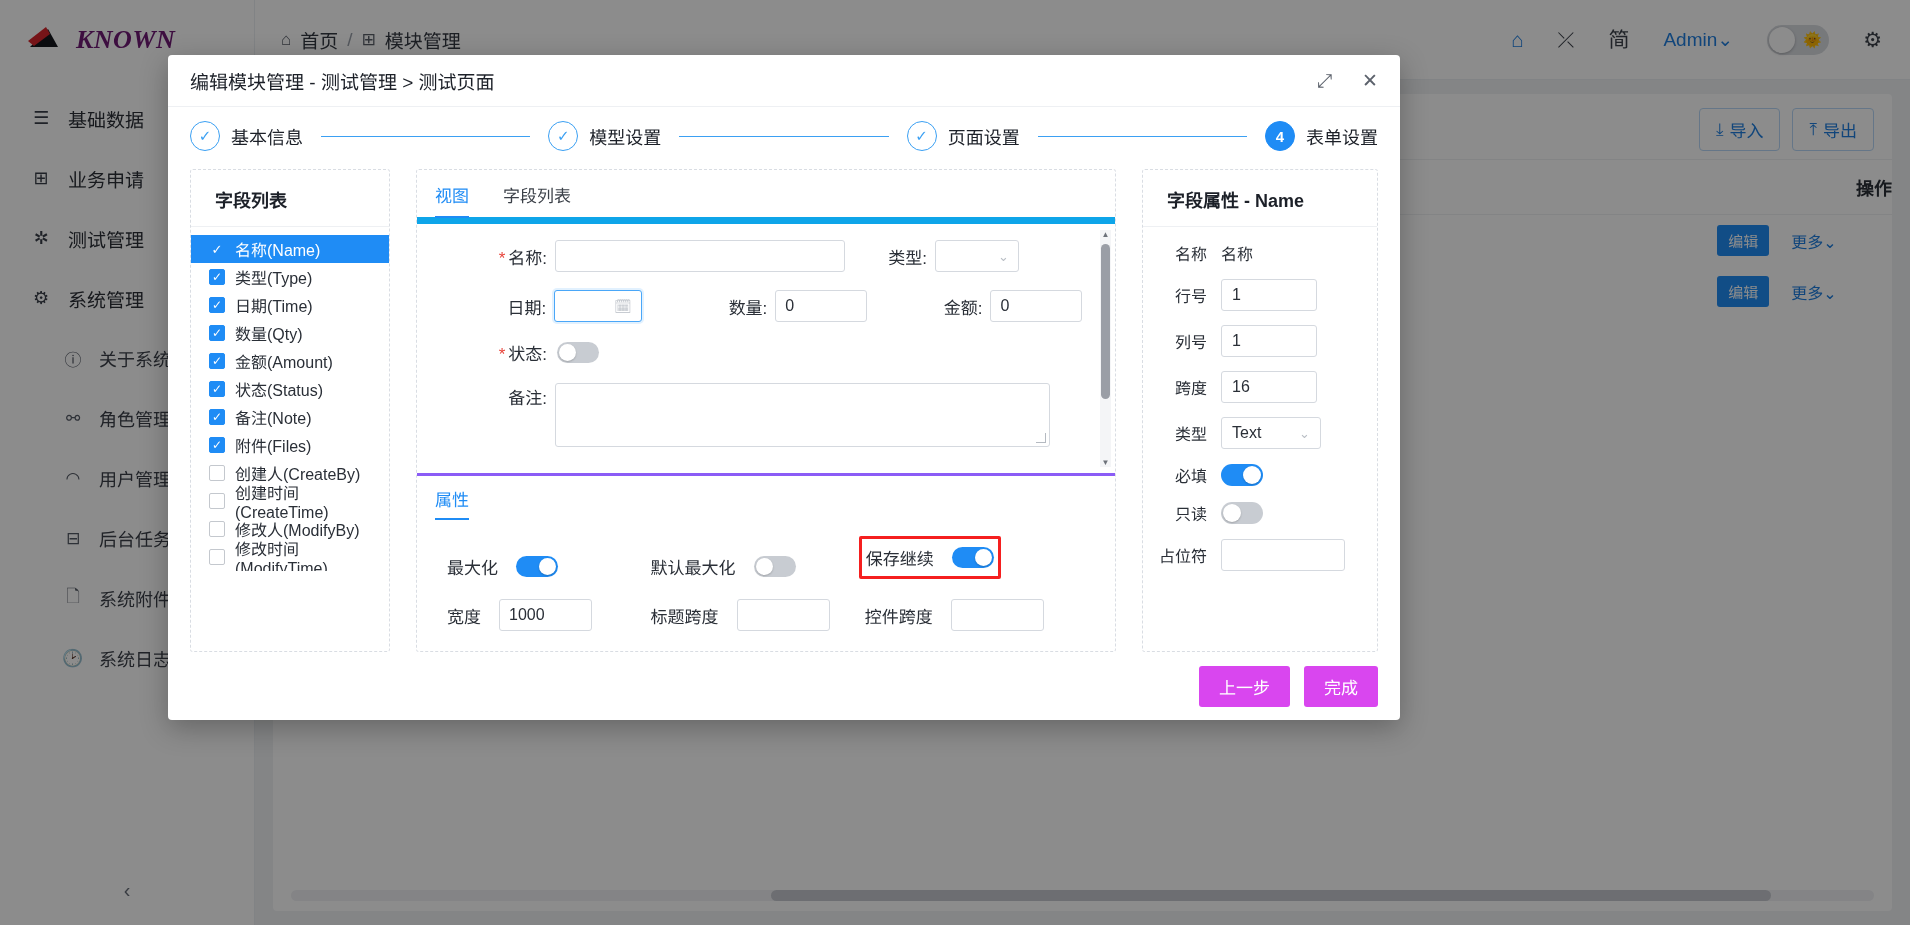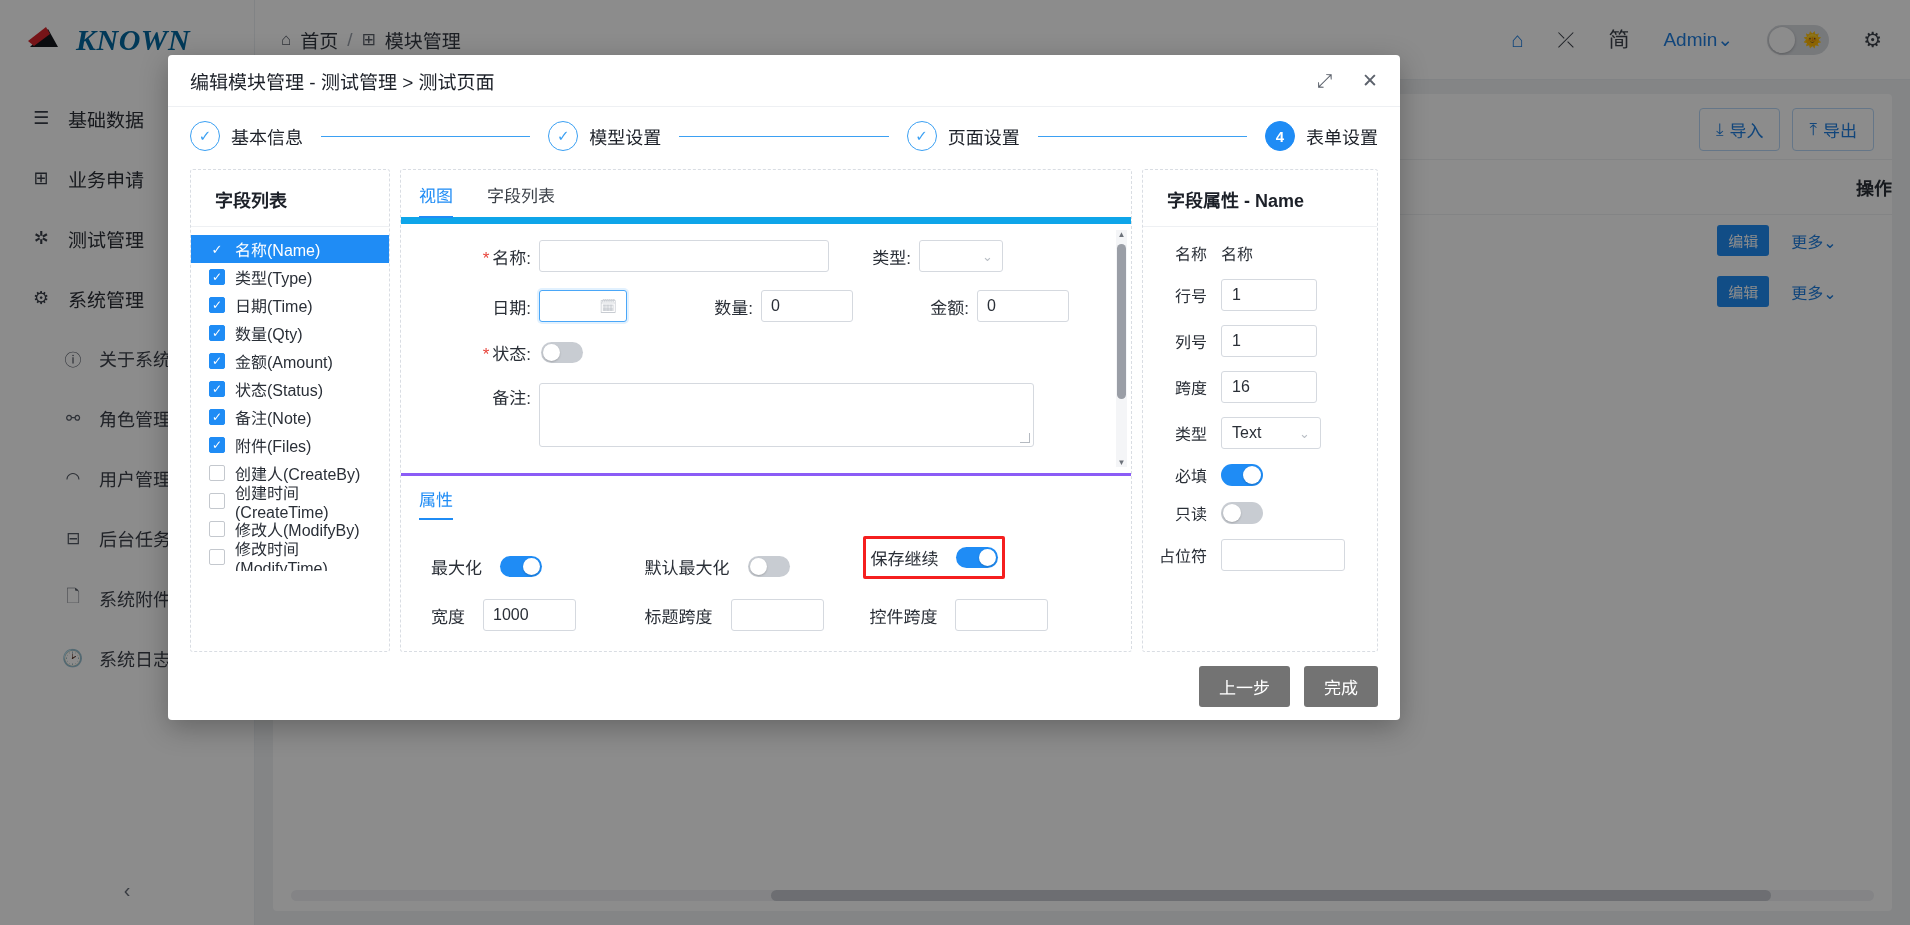--- a/index.html
+++ b/index.html
@@ -20,22 +20,22 @@
     background: #ffffff;
     display: flex; flex-direction: column;
     border-right: 1px solid #eceff3;
   }
   .logo-box {
     height: 80px; flex: 0 0 80px;
     display: flex; align-items: center; padding-left: 28px;
   }
   .logo-mark { width: 44px; height: 30px; position: relative; margin-right: 4px; }
   .logo-text {
-    font-size: 30px; font-weight: bold; font-style: italic;
-    letter-spacing: 0.5px; color: #0369a1;
+    font-size: 26px; font-weight: bold; font-style: italic;
+    letter-spacing: 0.5px; color: #701a75;
     font-family: "Liberation Serif", "DejaVu Serif", serif;
   }
   .nav-list { padding-top: 8px; }
   .nav-item {
     height: 60px; display: flex; align-items: center;
     padding-left: 28px; font-size: 19px; color: #2c3038;
     cursor: pointer;
   }
   .nav-item .nav-ico {
     width: 26px; margin-right: 14px; display: inline-flex;
@@ -131,21 +131,21 @@
     width: 30px; height: 30px; border-radius: 50%;
     border: 1px solid #3ba0f3; color: #3ba0f3;
     display: flex; align-items: center; justify-content: center;
     font-size: 15px; background: #fff;
   }
   .step-circle.active { background: #1f8cf5; border-color: #1f8cf5; color: #fff; font-weight: bold; }
   .step-label { font-size: 18px; color: #1c2028; white-space: nowrap; }
   .step-line { flex: 1 1 auto; height: 1px; background: #3ba0f3; margin: 0 18px; min-width: 40px; }
 
   .modal-body {
-    flex: 1; display: flex; gap: 0; padding: 8px 22px 0 22px; min-height: 0;
+    flex: 1; display: flex; gap: 16px; padding: 8px 22px 0 22px; min-height: 0;
   }
   .panel { border: 1px dashed #d9dde3; border-radius: 3px; background: #fff; display: flex; flex-direction: column; min-height: 0; }
   .panel-title {
     font-size: 18px; font-weight: bold; color: #1c2028;
     padding: 16px 0 14px 24px; border-bottom: 1px solid #eef0f3;
   }
 
   
   .panel-left { width: 200px; flex: 0 0 200px; }
   .field-list { padding: 8px 0 0 0; overflow: hidden; }
@@ -245,21 +245,21 @@
   .prop-switch .k { position: absolute; top: 2px; left: 2px; width: 18px; height: 18px; border-radius: 50%; background: #fff; box-shadow: 0 1px 2px rgba(0,0,0,.2);}
   .prop-switch.on { background: #1f8cf5; }
   .prop-switch.on .k { left: 22px; }
 
   .modal-foot {
     height: 68px; flex: 0 0 68px; display: flex; align-items: center;
     justify-content: flex-end; gap: 14px; padding: 0 22px;
   }
   .btn {
     border-radius: 3px; font-size: 17px; padding: 8px 20px; cursor: pointer;
-    border: none; color: #fff; background: #737373;
+    border: none; color: #fff; background: #d946ef;
   }
 </style>
 </head>
 <body>
 
 <div id="app-root">
 
   <aside class="sidebar">
     <div class="logo-box">
       <span class="logo-mark">

